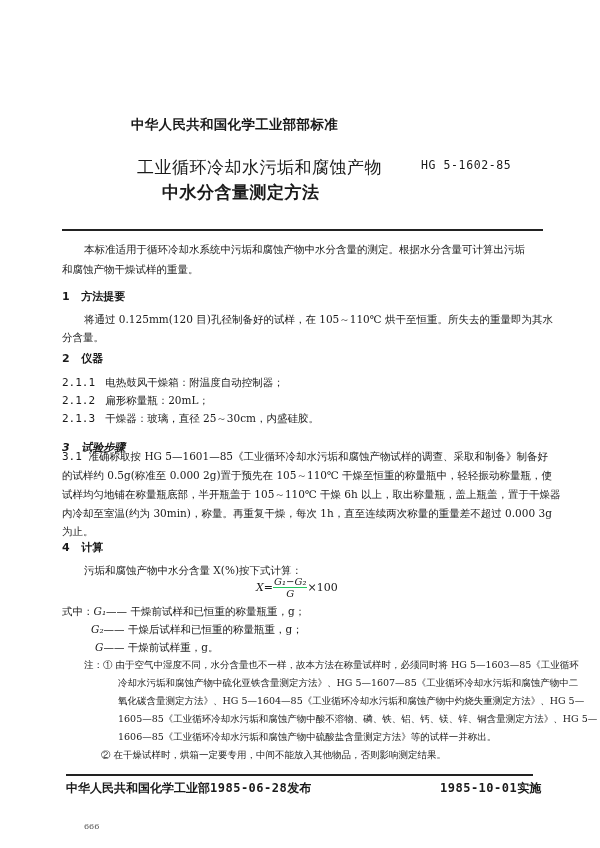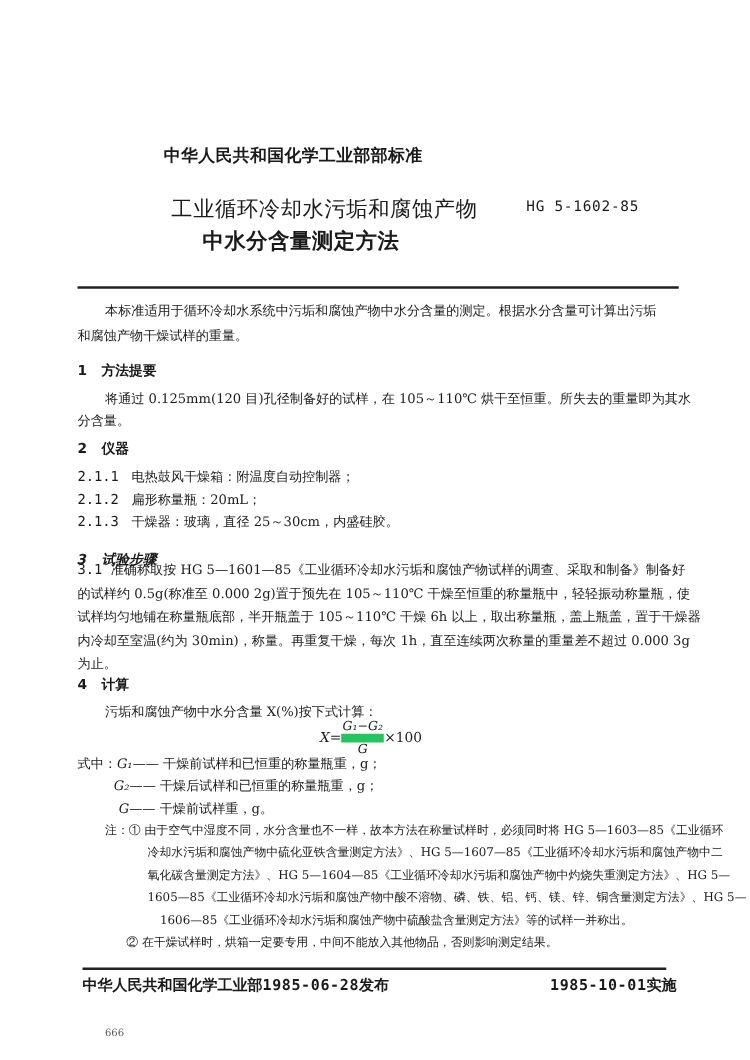--- a/index.html
+++ b/index.html
@@ -10,21 +10,21 @@
   .title1 { left: 137px; top: 156px; font-family: "DejaVu Sans", sans-serif; font-weight: normal; font-size: 17px; letter-spacing: 0.5px; }
   .title2 { left: 162px; top: 181px; font-family: "DejaVu Sans", sans-serif; font-weight: bold; font-size: 17px; letter-spacing: 0.5px; }
   .std-code { left: 421px; top: 158px; font-family: "DejaVu Sans Mono", monospace; font-size: 11.5px; letter-spacing: 0.6px; }
   .rule-top { left: 62px; top: 229px; width: 481px; height: 1.5px; background: #222; }
   .rule-bottom { left: 66px; top: 774px; width: 467px; height: 1.5px; background: #222; }
   .p { font-size: 10.5px; line-height: 20px; }
   .sec { font-family: "DejaVu Sans", sans-serif; font-weight: bold; font-size: 11px; }
   .num { font-family: "DejaVu Sans Mono", monospace; font-size: 11px; }
   .formula { font-family: "DejaVu Serif", serif; font-size: 11px; font-style: italic; }
   .frac { display: inline-block; vertical-align: middle; text-align: center; font-style: italic; }
-  .frac .top { display: block; border-bottom: 7px solid #22c55e; padding: 0 1px; font-size: 10px; line-height: 11px; }
+  .frac .top { display: block; border-bottom: 1px solid #22c55e; padding: 0 1px; font-size: 10px; line-height: 11px; }
   .frac .bot { display: block; font-size: 10px; line-height: 11px; }
   .note { font-size: 9.5px; line-height: 20px; }
   .footer { font-family: "DejaVu Sans", sans-serif; font-weight: bold; font-size: 12px; }
   .footer .mono { font-family: "DejaVu Sans Mono", monospace; font-weight: bold; letter-spacing: 0.5px; }
   .pagenum { left: 84px; top: 822px; font-size: 8px; color: #555; }
 </style>
 </head>
 <body>
 
 <div class="abs hdr-org">中华人民共和国化学工业部部标准</div>
@@ -85,21 +85,21 @@
 <div class="abs p" style="left:95px; top:637px;">
   <i>G</i><span>—— 干燥前试样重，g。</span>
 </div>
 
 <div class="abs note" style="left:84px; top:655px;">
   <span>注：</span><span>①</span>&nbsp;<span>由于空气中湿度不同，水分含量也不一样，故本方法在称量试样时，必须同时将 HG 5—1603—85《工业循环</span>
 </div>
 <div class="abs note" style="left:118px; top:673px;">冷却水污垢和腐蚀产物中硫化亚铁含量测定方法》、HG 5—1607—85《工业循环冷却水污垢和腐蚀产物中二</div>
 <div class="abs note" style="left:118px; top:691px;">氧化碳含量测定方法》、HG 5—1604—85《工业循环冷却水污垢和腐蚀产物中灼烧失重测定方法》、HG 5—</div>
 <div class="abs note" style="left:118px; top:709px;">1605—85《工业循环冷却水污垢和腐蚀产物中酸不溶物、磷、铁、铝、钙、镁、锌、铜含量测定方法》、HG 5—</div>
-<div class="abs note" style="left:128px; top:727px;">1606—85《工业循环冷却水污垢和腐蚀产物中硫酸盐含量测定方法》等的试样一并称出。</div>
+<div class="abs note" style="left:118px; top:727px;">1606—85《工业循环冷却水污垢和腐蚀产物中硫酸盐含量测定方法》等的试样一并称出。</div>
 <div class="abs note" style="left:101px; top:745px;">
   <span>②</span>&nbsp;<span>在干燥试样时，烘箱一定要专用，中间不能放入其他物品，否则影响测定结果。</span>
 </div>
 
 <div class="abs rule-bottom"></div>
 <div class="abs footer" style="left:66px; top:780px;">
   <span>中华人民共和国化学工业部</span><span class="mono">1985-06-28</span><span>发布</span>
 </div>
 <div class="abs footer" style="left:440px; top:780px;">
   <span class="mono">1985-10-01</span><span>实施</span>

